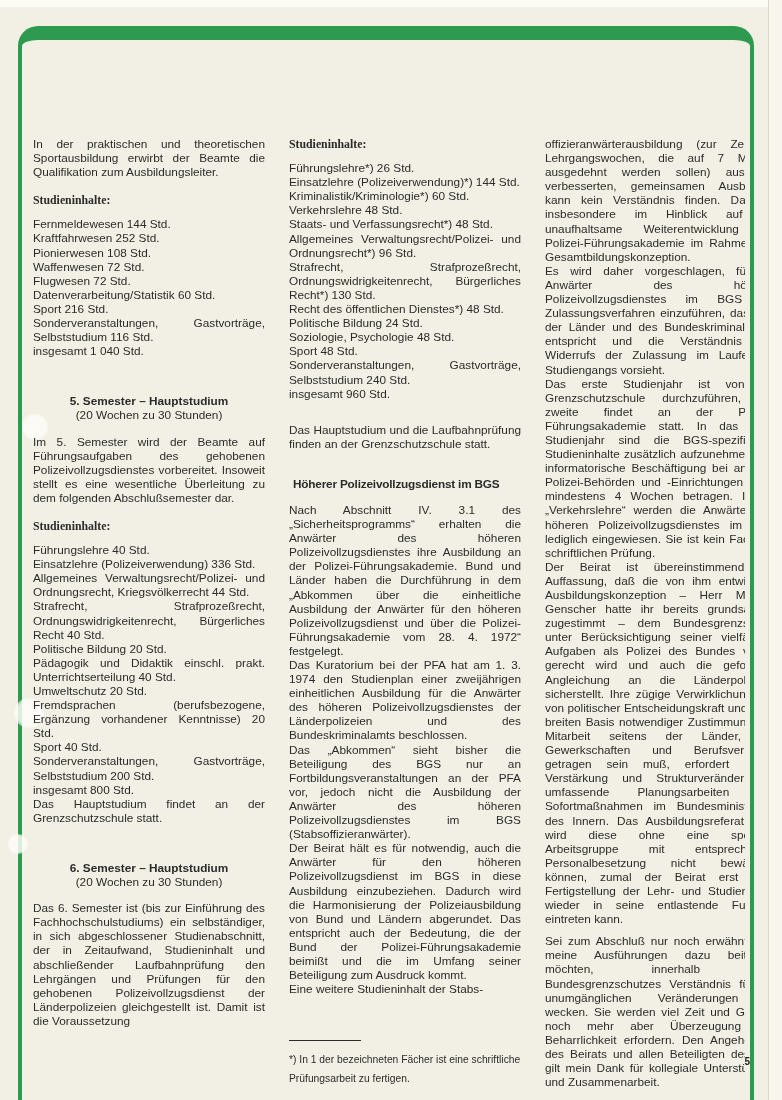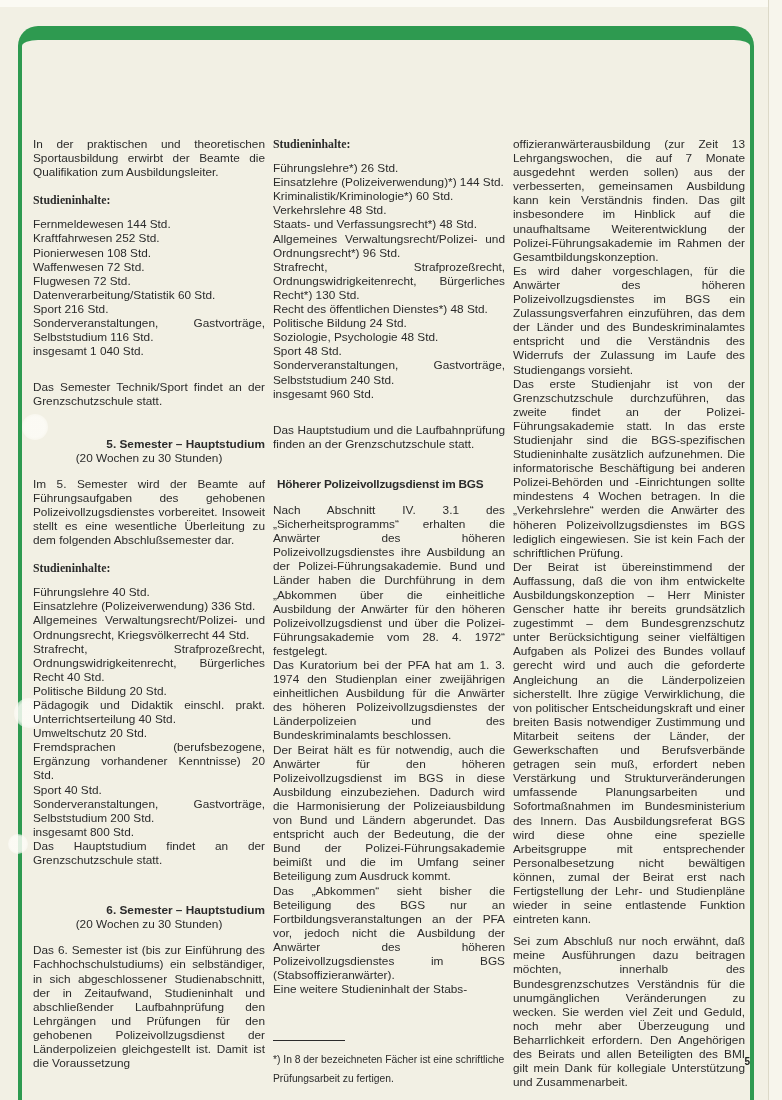--- a/index.html
+++ b/index.html
@@ -22,33 +22,33 @@
     position:absolute; left:18px; right:28px; top:26px; bottom:-24px;
     border-top:14px solid var(--accent);
     border-left:4px solid var(--accent);
     border-right:4px solid var(--accent);
     border-radius:20px 20px 0 0;
     pointer-events:none;
   }
   
   .content {
     position:absolute; left:33px; top:137px; width:712px; height:963px;
-    display:flex; gap:8px; overflow:hidden;
+    display:flex; gap:24px; overflow:hidden;
   }
   .col {
     width:232px; flex:0 0 232px; display:flex; flex-direction:column;
     font-size:11.8px; line-height:14.1px; text-align:justify;
     hyphens:auto; -webkit-hyphens:auto; padding-bottom:12px; box-sizing:border-box;
   }
   .b-para { margin:0 0 14px; }
   .b-cont { margin:0; }
   .b-cont.gap-top { margin-top:8px; }
   .b-list { margin:0 0 22px; white-space:pre-line; }
   .b-h    { font-weight:bold; margin:0 0 10px;font-family:Liberation Serif, serif; }
-  .b-title{ font-weight:bold; margin:14px 0 0; text-align:right; }
+  .b-title{ font-weight:bold; margin:14px 0 0; text-align:center; }
   .b-sub  { margin:0 0 12px; text-align:center; }
   .b-h3   { font-weight:bold; margin:12px 4px 12px; white-space:nowrap; letter-spacing:-0.2px; text-align:left; }
   .footnote-wrap { margin-top:auto; }
   .footnote-rule { width:72px; border:0; border-top:1.5px solid #2b2b2b; margin:0 0 9px; }
   .footnote { font-size:10.3px; line-height:19px; text-align:left; margin:0; }
   .page-number {
     position:absolute; left:736px; top:1056px; width:14px;
     font-size:10px; font-weight:bold; text-align:right; color:#1f1f1f;
   }
 </style>
@@ -69,21 +69,20 @@
     <p class="b-h">Studieninhalte:</p>
     <p class="b-list">Fernmeldewesen 144 Std.
 Kraftfahrwesen 252 Std.
 Pionierwesen 108 Std.
 Waffenwesen 72 Std.
 Flugwesen 72 Std.
 Datenverarbeitung/Statistik 60 Std.
 Sport 216 Std.
 Sonderveranstaltungen, Gastvorträge, Selbststudium 116 Std.
 insgesamt 1 040 Std.</p>
-    <p class="b-para">Das Semester Technik/Sport findet an der Grenzschutzschule statt.</p>
     <p class="b-title">5. Semester – Hauptstudium</p>
     <p class="b-sub">(20 Wochen zu 30 Stunden)</p>
     <p class="b-para">Im 5. Semester wird der Beamte auf Führungsaufgaben des gehobenen Polizeivollzugsdienstes vorbereitet. Insoweit stellt es eine wesentliche Überleitung zu dem folgenden Abschlußsemester dar.</p>
     <p class="b-h">Studieninhalte:</p>
     <p class="b-list">Führungslehre 40 Std.
 Einsatzlehre (Polizeiverwendung) 336 Std.
 Allgemeines Verwaltungsrecht/Polizei- und Ordnungsrecht, Kriegsvölkerrecht 44 Std.
 Strafrecht, Strafprozeßrecht, Ordnungswidrigkeitenrecht, Bürgerliches Recht 40 Std.
 Politische Bildung 20 Std.
 Pädagogik und Didaktik einschl. prakt. Unterrichtserteilung 40 Std.
@@ -110,26 +109,26 @@
 Recht des öffentlichen Dienstes*) 48 Std.
 Politische Bildung 24 Std.
 Soziologie, Psychologie 48 Std.
 Sport 48 Std.
 Sonderveranstaltungen, Gastvorträge, Selbststudium 240 Std.
 insgesamt 960 Std.</p>
     <p class="b-para">Das Hauptstudium und die Laufbahnprüfung finden an der Grenzschutzschule statt.</p>
     <p class="b-h3">Höherer Polizeivollzugsdienst im BGS</p>
     <p class="b-cont">Nach Abschnitt IV. 3.1 des „Sicherheitsprogramms“ erhalten die Anwärter des höheren Polizeivollzugsdienstes ihre Ausbildung an der Polizei-Führungsakademie. Bund und Länder haben die Durchführung in dem „Abkommen über die einheitliche Ausbildung der Anwärter für den höheren Polizeivollzugsdienst und über die Polizei-Führungsakademie vom 28. 4. 1972“ festgelegt.</p>
     <p class="b-cont">Das Kuratorium bei der PFA hat am 1. 3. 1974 den Studienplan einer zweijährigen einheitlichen Ausbildung für die Anwärter des höheren Polizeivollzugsdienstes der Länderpolizeien und des Bundeskriminalamts beschlossen.</p>
+    <p class="b-cont">Das „Abkommen“ sieht bisher die Beteiligung des BGS nur an Fortbildungsveranstaltungen an der PFA vor, jedoch nicht die Ausbildung der Anwärter des höheren Polizeivollzugsdienstes im BGS (Stabsoffizieranwärter).</p>
     <p class="b-cont">Der Beirat hält es für notwendig, auch die Anwärter für den höheren Polizeivollzugsdienst im BGS in diese Ausbildung einzubeziehen. Dadurch wird die Harmonisierung der Polizeiausbildung von Bund und Ländern abgerundet. Das entspricht auch der Bedeutung, die der Bund der Polizei-Führungsakademie beimißt und die im Umfang seiner Beteiligung zum Ausdruck kommt.</p>
-    <p class="b-cont">Das „Abkommen“ sieht bisher die Beteiligung des BGS nur an Fortbildungsveranstaltungen an der PFA vor, jedoch nicht die Ausbildung der Anwärter des höheren Polizeivollzugsdienstes im BGS (Stabsoffizieranwärter).</p>
     <p class="b-cont">Eine weitere Studieninhalt der Stabs-</p>
     <div class="footnote-wrap">
       <hr class="footnote-rule">
-      <p class="footnote">*) In 8 der bezeichneten Fächer ist eine schriftliche Prüfungsarbeit zu fertigen.</p>
+      <p class="footnote">*) In 1 der bezeichneten Fächer ist eine schriftliche Prüfungsarbeit zu fertigen.</p>
     </div>
   </div>
 
   <div class="col">
     <p class="b-cont">offizieranwärterausbildung (zur Zeit 13 Lehrgangswochen, die auf 7 Monate ausgedehnt werden sollen) aus der verbesserten, gemeinsamen Ausbildung kann kein Verständnis finden. Das gilt insbesondere im Hinblick auf die unaufhaltsame Weiterentwicklung der Polizei-Führungsakademie im Rahmen der Gesamtbildungskonzeption.</p>
     <p class="b-cont">Es wird daher vorgeschlagen, für die Anwärter des höheren Polizeivollzugsdienstes im BGS ein Zulassungsverfahren einzuführen, das dem der Länder und des Bundeskriminalamtes entspricht und die Verständnis des Widerrufs der Zulassung im Laufe des Studiengangs vorsieht.</p>
     <p class="b-cont">Das erste Studienjahr ist von der Grenzschutzschule durchzuführen, das zweite findet an der Polizei-Führungsakademie statt. In das erste Studienjahr sind die BGS-spezifischen Studieninhalte zusätzlich aufzunehmen. Die informatorische Beschäftigung bei anderen Polizei-Behörden und -Einrichtungen sollte mindestens 4 Wochen betragen. In die „Verkehrslehre“ werden die Anwärter des höheren Polizeivollzugsdienstes im BGS lediglich eingewiesen. Sie ist kein Fach der schriftlichen Prüfung.</p>
     <p class="b-cont">Der Beirat ist übereinstimmend der Auffassung, daß die von ihm entwickelte Ausbildungskonzeption – Herr Minister Genscher hatte ihr bereits grundsätzlich zugestimmt – dem Bundesgrenzschutz unter Berücksichtigung seiner vielfältigen Aufgaben als Polizei des Bundes vollauf gerecht wird und auch die geforderte Angleichung an die Länderpolizeien sicherstellt. Ihre zügige Verwirklichung, die von politischer Entscheidungskraft und einer breiten Basis notwendiger Zustimmung und Mitarbeit seitens der Länder, der Gewerkschaften und Berufsverbände getragen sein muß, erfordert neben Verstärkung und Strukturveränderungen umfassende Planungsarbeiten und Sofortmaßnahmen im Bundesministerium des Innern. Das Ausbildungsreferat BGS wird diese ohne eine spezielle Arbeitsgruppe mit entsprechender Personalbesetzung nicht bewältigen können, zumal der Beirat erst nach Fertigstellung der Lehr- und Studienpläne wieder in seine entlastende Funktion eintreten kann.</p>
     <p class="b-cont gap-top">Sei zum Abschluß nur noch erwähnt, daß meine Ausführungen dazu beitragen möchten, innerhalb des Bundesgrenzschutzes Verständnis für die unumgänglichen Veränderungen zu wecken. Sie werden viel Zeit und Geduld, noch mehr aber Überzeugung und Beharrlichkeit erfordern. Den Angehörigen des Beirats und allen Beteiligten des BMI gilt mein Dank für kollegiale Unterstützung und Zusammenarbeit.</p>
   </div>

